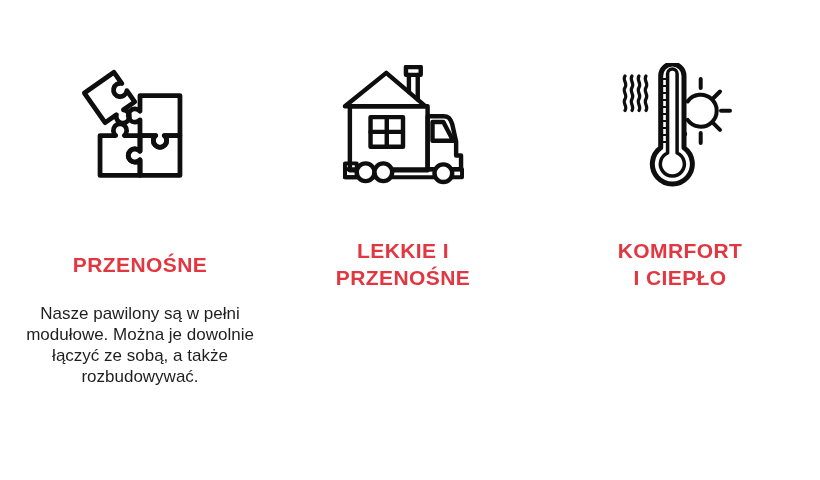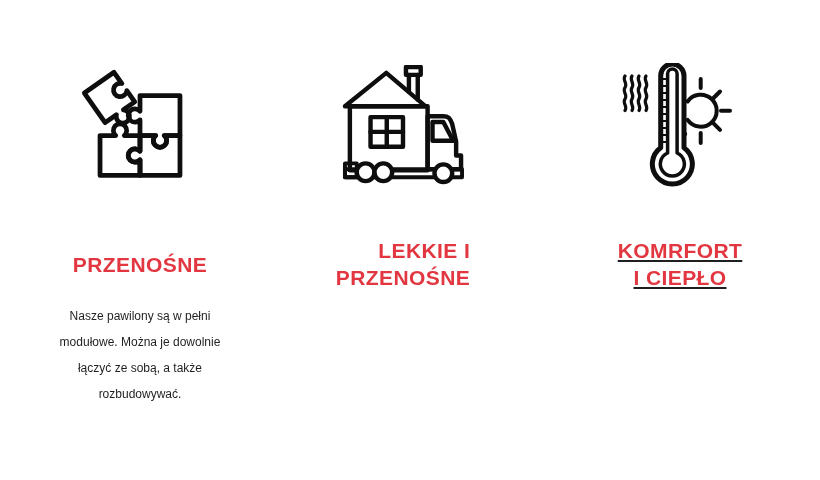--- a/index.html
+++ b/index.html
@@ -21,22 +21,22 @@
     padding:0 6px 0 20px;
     margin-top:62px;
   }
   .card{
     display:flex;
     flex-direction:column;
     align-items:center;
     text-align:center;
   }
   .card.c1{width:240px;}
-  .card.c2{width:258px;text-align:right;}
-  .card.c3{width:268px;text-decoration:underline;}
+  .card.c2{width:258px;}
+  .card.c3{width:268px;}
   .icon-wrap{
     height:128px;
     display:flex;
     align-items:center;
     justify-content:center;
   }
   .icon-wrap svg{
     stroke:var(--icon);
     fill:none;
     stroke-linecap:round;
@@ -50,22 +50,22 @@
     justify-content:center;
     font-size:21px;
     font-weight:700;
     line-height:27px;
     letter-spacing:.4px;
     color:var(--accent);
     white-space:pre-line;
   }
   .card-desc{
     margin-top:11px;
-    font-size:12px;
-    line-height:26px;
+    font-size:17px;
+    line-height:21px;
     color:var(--text);
     white-space:pre-line;
   }
 </style>
 </head>
 <body>
 
 <section class="features">
 
   <div class="card c1">

